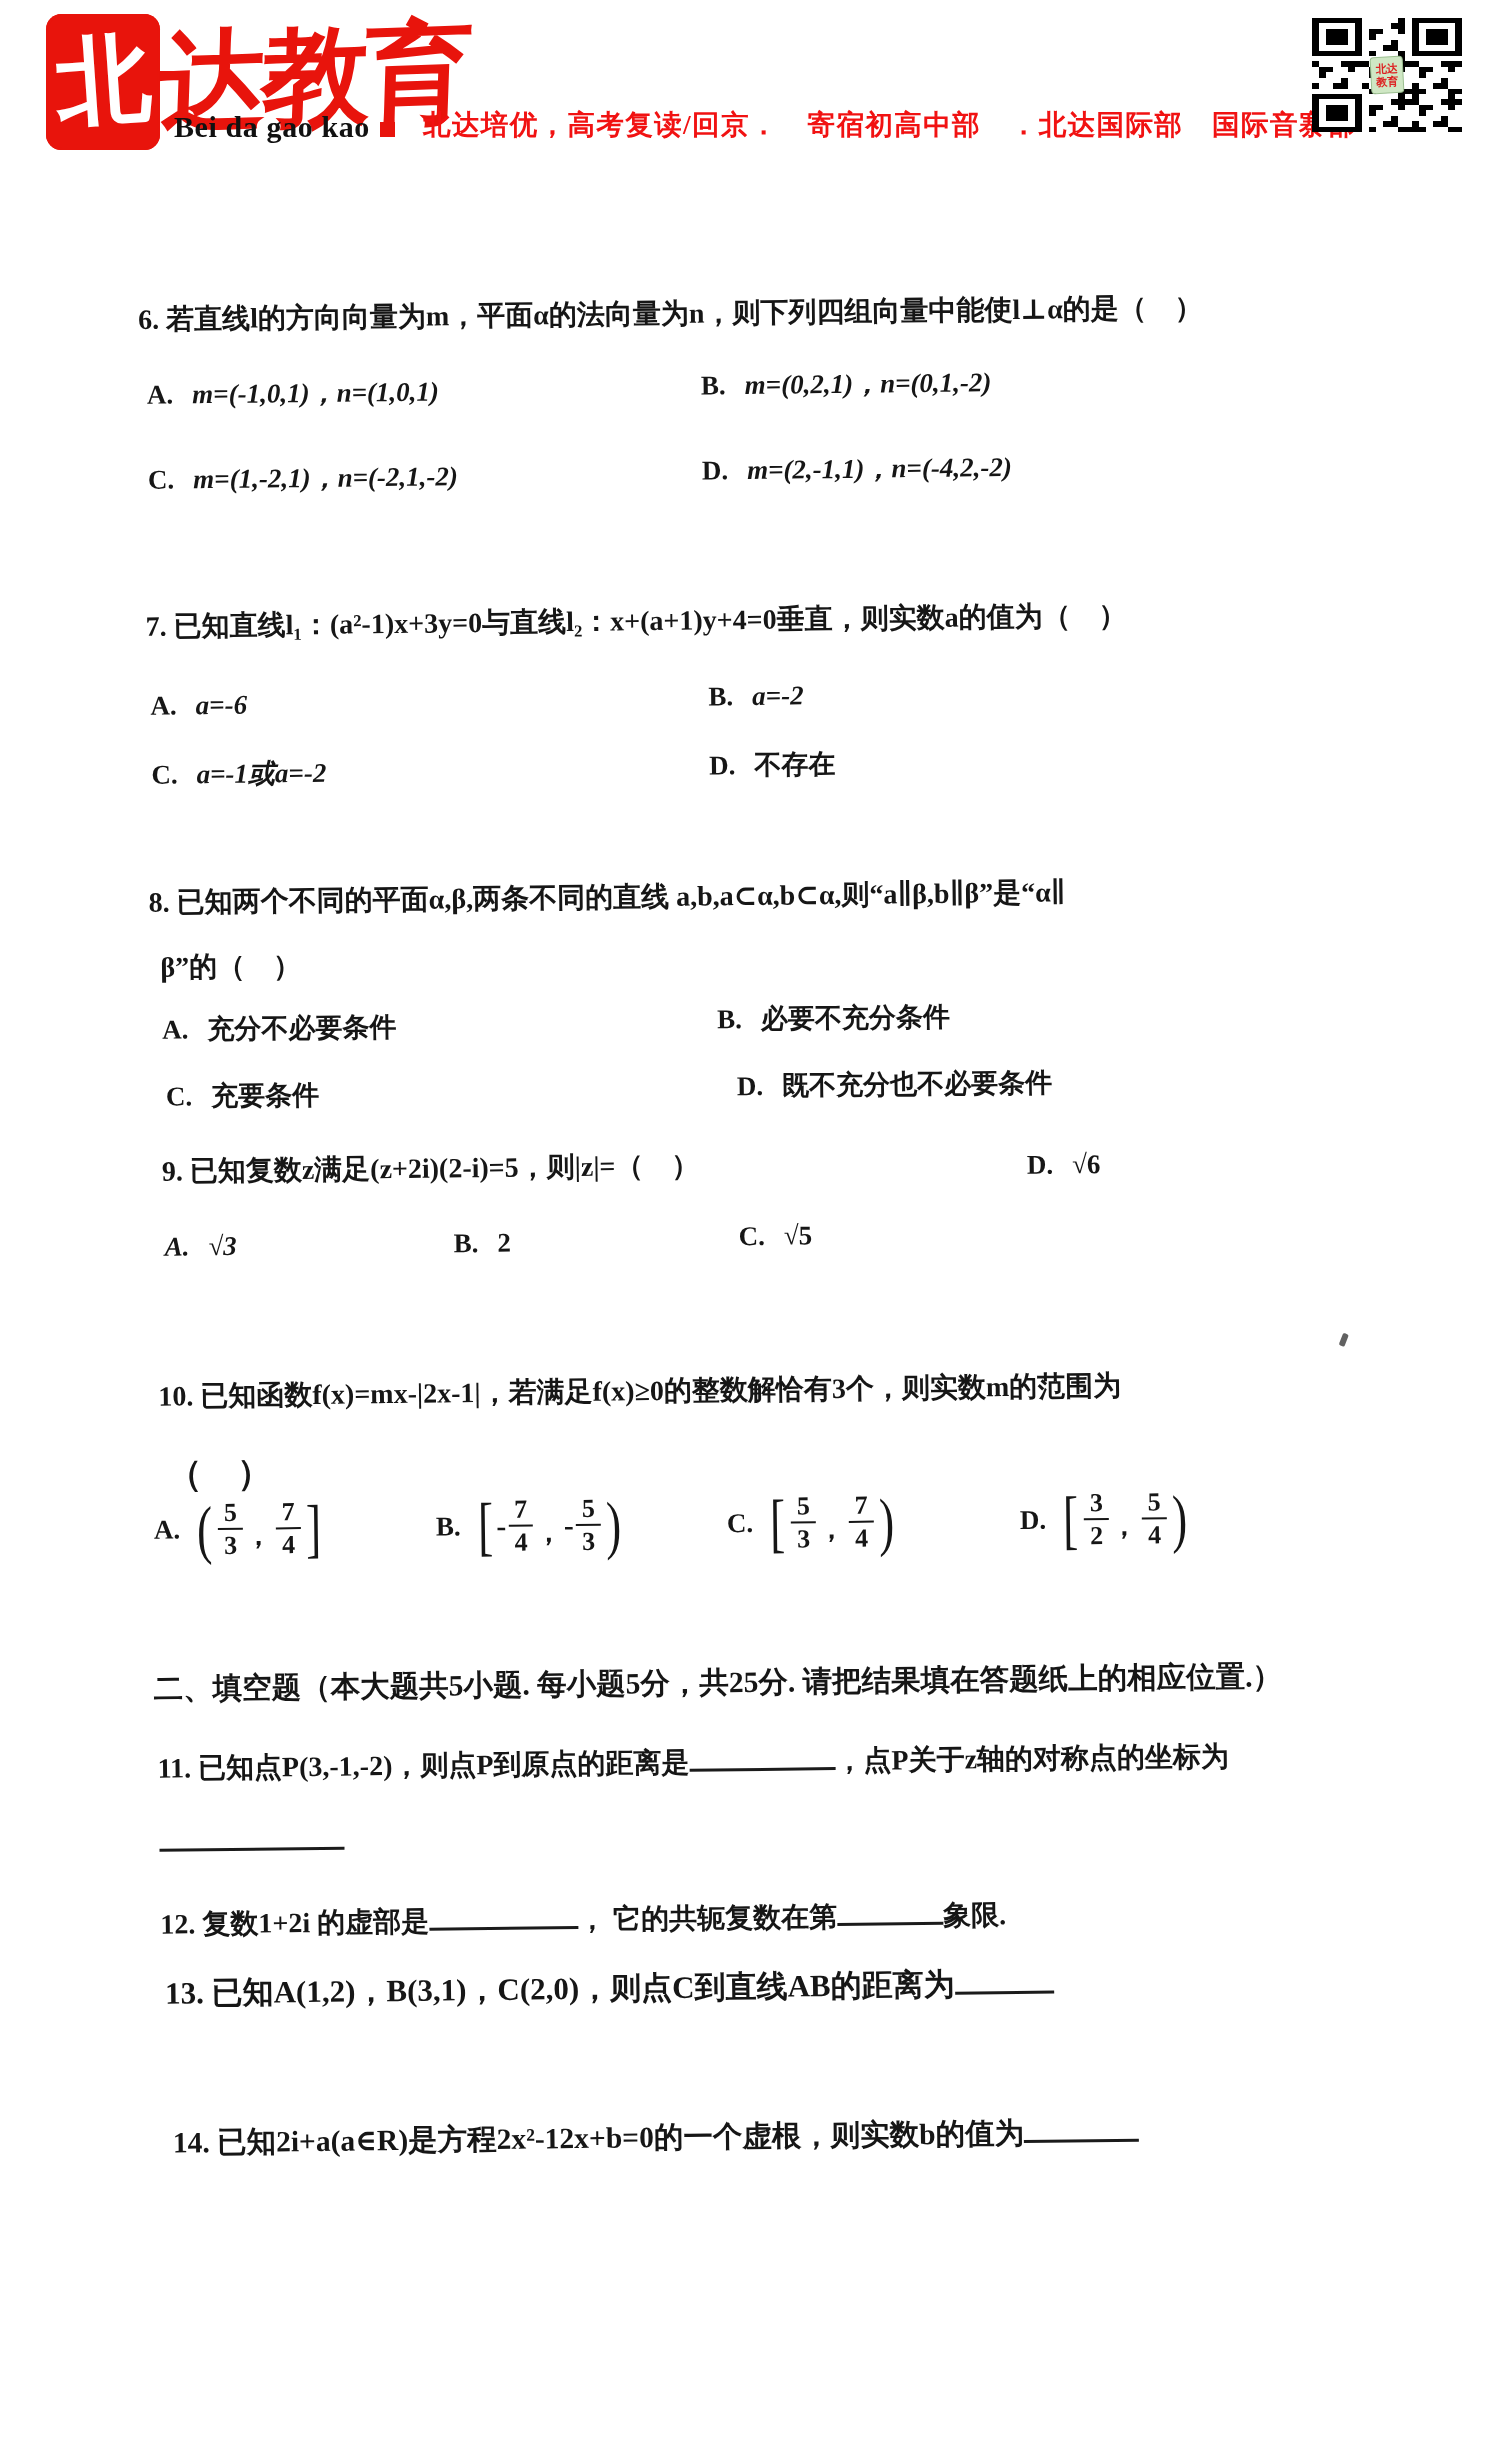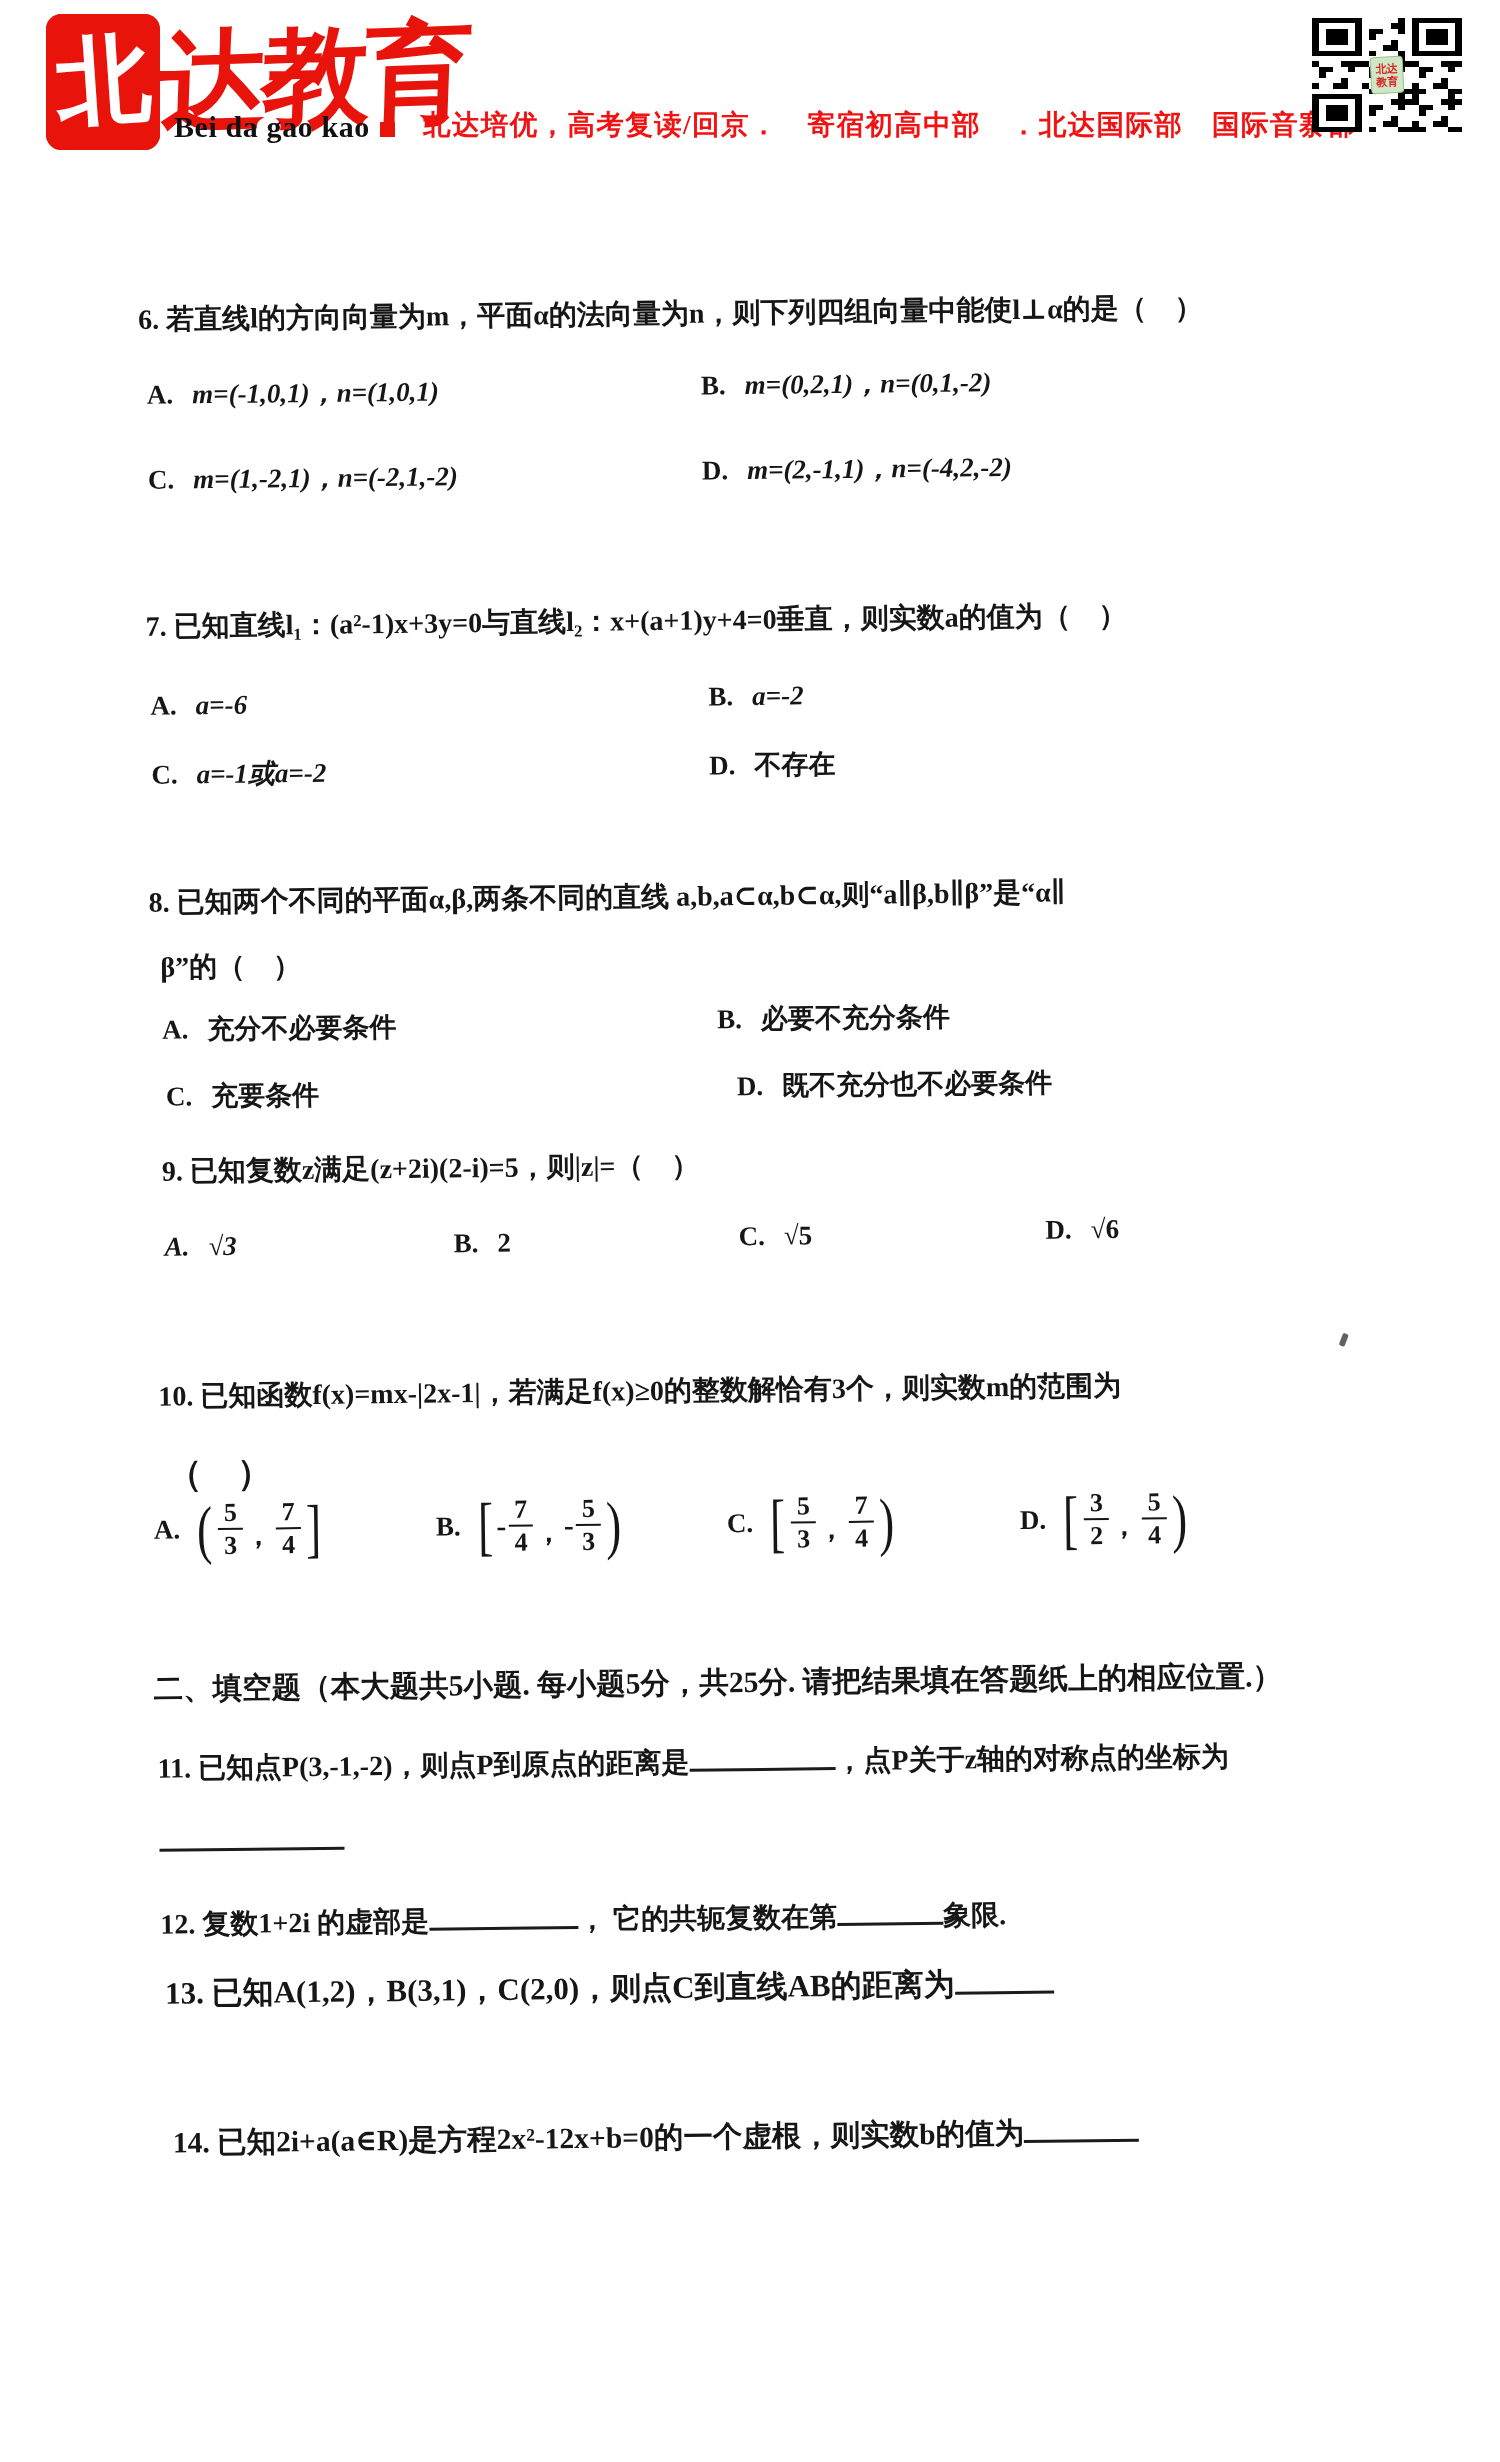--- a/index.html
+++ b/index.html
@@ -228,21 +228,21 @@
   <div class="abs stem" style="left:152px; top:1153px;">9. 已知复数z满足(z+2i)(2-i)=5，则|z|=（　）</div>
   <div class="abs opt" style="left:154px; top:1232px;font-style:italic;">
     <span class="olabel">A.</span><span>√3</span>
   </div>
   <div class="abs opt" style="left:443px; top:1232px;">
     <span class="olabel">B.</span><span>2</span>
   </div>
   <div class="abs opt" style="left:728px; top:1228px;">
     <span class="olabel">C.</span><span>√5</span>
   </div>
-  <div class="abs opt" style="left:1017px; top:1225px;margin-left:18px;">
+  <div class="abs opt" style="left:1017px; top:1160px;">
     <span class="olabel">D.</span><span>√6</span>
   </div>
 
   <div class="abs stem" style="left:146px; top:1378px;">10. 已知函数f(x)=mx-|2x-1|，若满足f(x)≥0的整数解恰有3个，则实数m的范围为</div>
   <div class="abs stem" style="left:154px; top:1451px; font-size:35px;">（　）</div>
 
   <div class="abs q10opt" style="left:140px; top:1500px;">
     <span class="olabel">A.</span>
     <span class="delim">(</span>
     <span class="fsign"></span>

